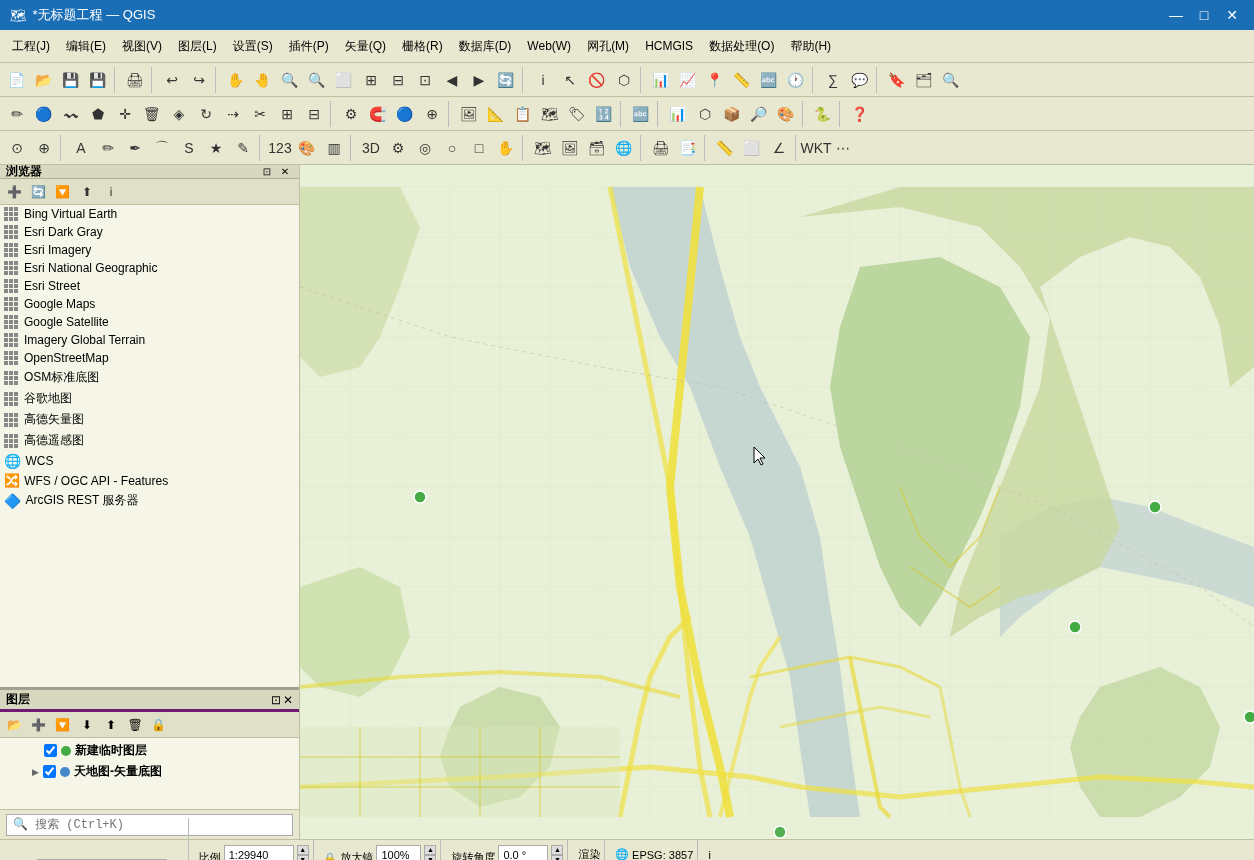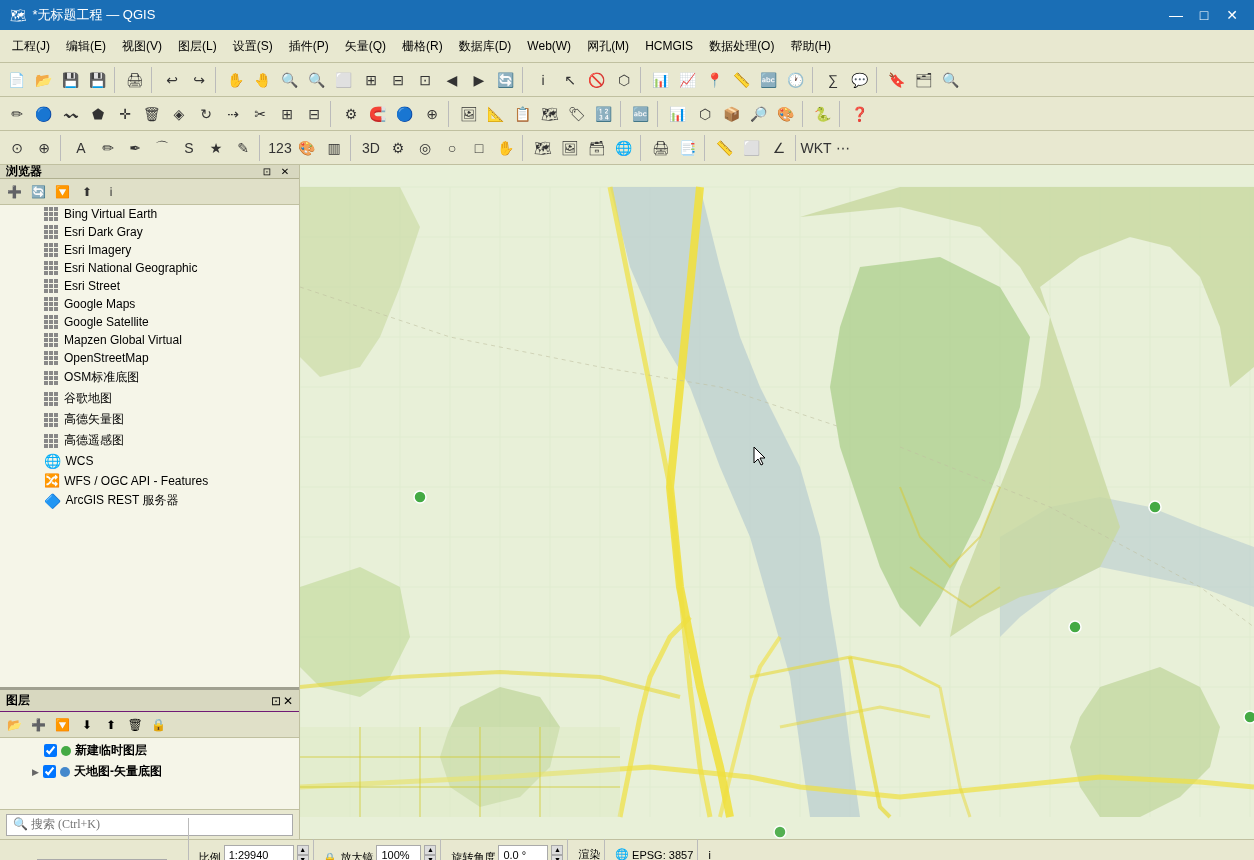--- a/index.html
+++ b/index.html
@@ -123,21 +123,20 @@
       align-items: center;
       padding: 0 4px;
       gap: 2px;
       border-bottom: 1px solid #c0c0a0;
     }
     #browser-toolbar .tb-btn { width: 22px; height: 20px; display: flex; align-items: center; justify-content: center; cursor: pointer; font-size: 12px; color: #333; }
 
     #browser-list {
       overflow-y: auto;
       flex: 1;
-      padding-left: 40px;
     }
     .browser-item {
       display: flex;
       align-items: center;
       padding: 2px 4px;
       cursor: pointer;
       font-size: 12px;
       gap: 4px;
     }
     .browser-item .grid-icon {
@@ -162,21 +161,21 @@
       flex-direction: column;
       border-top: 1px solid #a0a090;
     }
     #layers-header {
       background: #d8d8c0;
       height: 22px;
       display: flex;
       align-items: center;
       justify-content: space-between;
       padding: 0 6px;
-      border-bottom: 1px solid #701a75;
+      border-bottom: 3px solid #701a75;
     }
     #layers-header .panel-title { font-size: 12px; font-weight: bold; }
     #layers-header .panel-controls { display: flex; gap: 2px; }
 
     #layers-toolbar {
       background: #e0e0c8;
       height: 26px;
       display: flex;
       align-items: center;
       padding: 0 4px;
@@ -209,21 +208,21 @@
       padding: 0 6px;
       border-top: 1px solid #c0c0a0;
     }
     #searchbar input {
       flex: 1;
       height: 22px;
       border: 1px solid #aaa;
       background: #fff;
       padding: 0 6px;
       font-size: 12px;
-      font-family: Liberation Serif, serif;
+      font-family: Liberation Mono, monospace;
     }
 
     
     #map-area {
       flex: 1;
       position: relative;
       overflow: hidden;
       background: #e8f0d8;
     }
 
@@ -542,21 +541,21 @@
             <span></span>
               <span></span>
               <span></span>
             <span></span>
               <span></span>
               <span></span>
             <span></span>
               <span></span>
               <span></span>
           </div>
-          <span>Mapzen Global Virtual</span>
+          <span>Imagery Global Terrain</span>
         </div>
         <div class="browser-item">
           <div class="grid-icon">
             <span></span>
               <span></span>
               <span></span>
             <span></span>
               <span></span>
               <span></span>
             <span></span>

